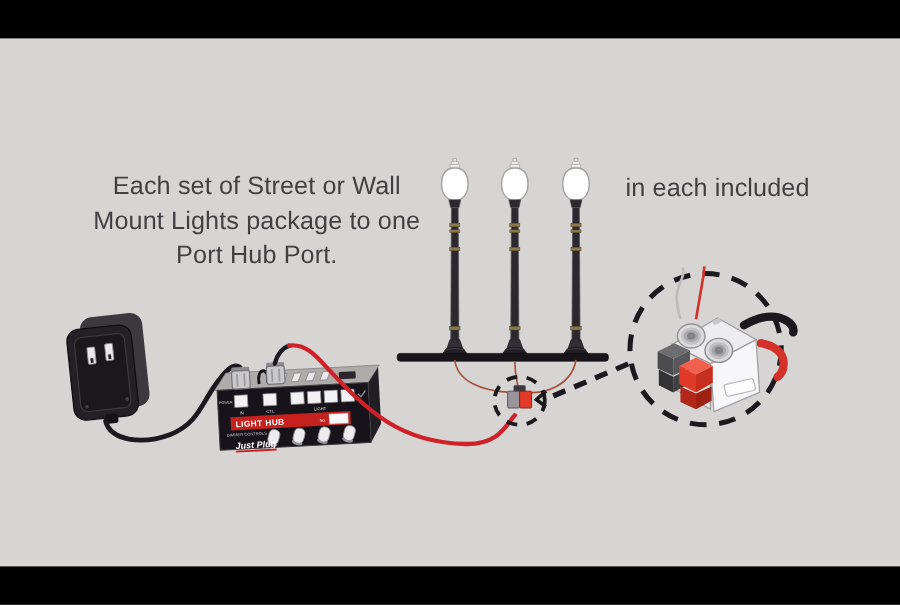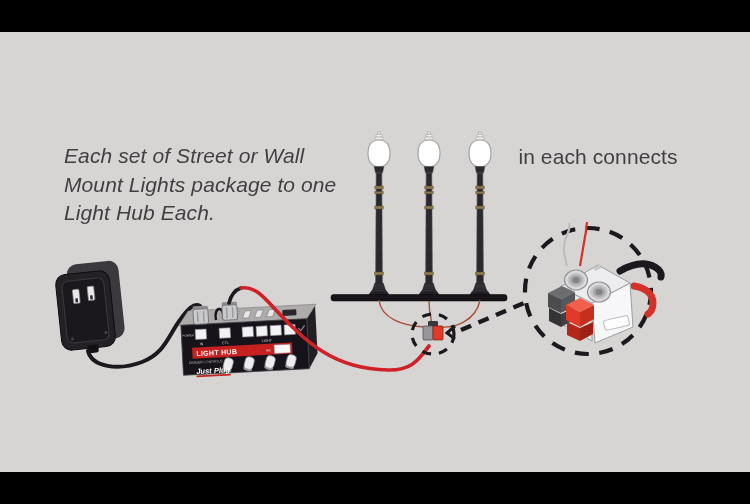--- a/index.html
+++ b/index.html
@@ -9,37 +9,37 @@
   }
   .stage{
     position:absolute;left:0;top:32px;width:750px;height:440px;
     background:#d7d5d4;
   }
   .scene-svg{position:absolute;left:0;top:0;}
   .caption{
     position:absolute;color:#413f41;font-size:21px;line-height:28.5px;
     letter-spacing:0.1px;
   }
-  .caption-left{left:64px;top:142px;width:300px;text-align:left;font-style:italic;}
+  .caption-left{left:64px;top:142px;width:300px;text-align:center;}
   .caption-right{left:497px;top:143px;width:202px;text-align:center;}
   .caption span{display:block;}
 </style>
 </head>
 <body>
 
 <div class="stage"></div>
 
 <div class="caption caption-left">
   <span>Each set of Street or Wall</span>
   <span>Mount Lights package to one</span>
-  <span>Light Hub Each.</span>
+  <span>Port Hub Port.</span>
 </div>
 
 <div class="caption caption-right">
-  <span>in each connects</span>
+  <span>in each included</span>
 </div>
 
 <svg class="scene-svg" width="750" height="504" viewBox="0 0 750 504">
 
   <g transform="rotate(-6 90 305)">
     <rect x="70" y="263" width="52" height="78" rx="10" fill="#3b393d"></rect>
     <rect x="58" y="272" width="54" height="76" rx="10" fill="#232125" stroke="#0e0d0f" stroke-width="1"></rect>
     <rect x="64" y="279" width="42" height="62" rx="6" fill="#1a181c" stroke="#3c3a3e" stroke-width="1"></rect>
     <g>
       <rect x="74" y="288" width="6.5" height="14" rx="1" fill="#e9e9eb" stroke="#8e8c90" stroke-width="0.7"></rect>

